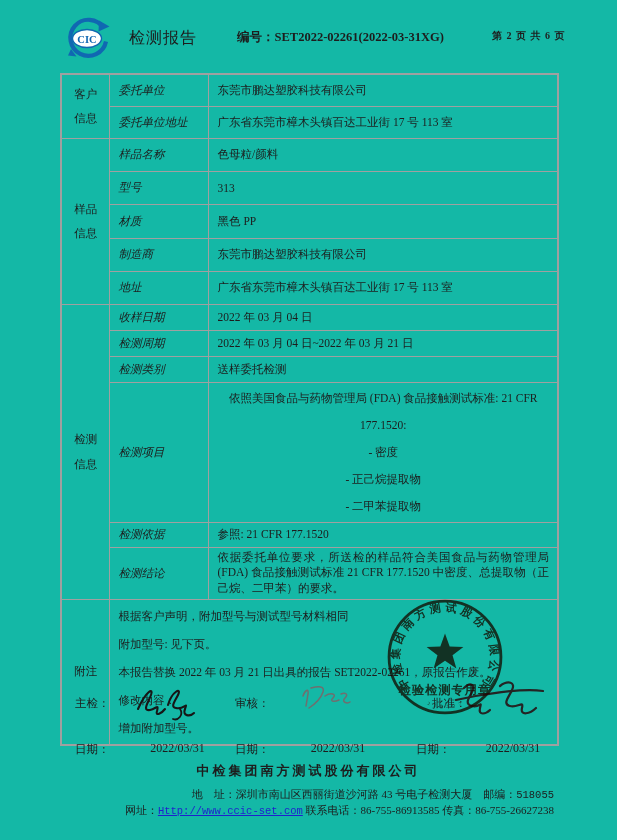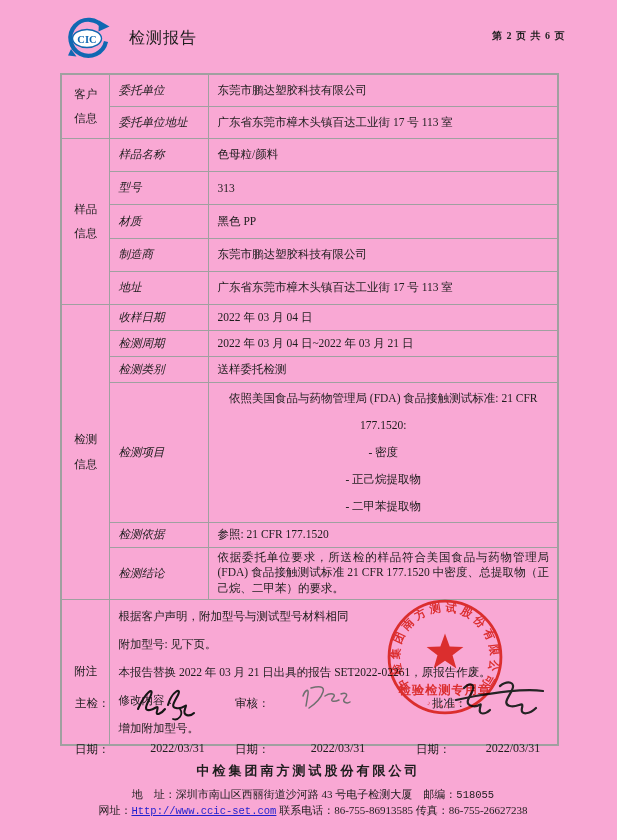--- a/index.html
+++ b/index.html
@@ -1,18 +1,18 @@
 <!DOCTYPE html>
 <html><head>
 <meta charset="utf-8">
 <style>
   html,body { margin:0; padding:0; background:#e8e8e8; }
   .page {
     position:relative; width:617px; height:840px; margin:0 auto;
-    background:#f9a8d4; overflow:hidden;
+    background:#14b8a6; overflow:hidden;
     font-family:"Liberation Serif","DejaVu Serif",serif;
     color:#1d1d1d;
   }
   .abs { position:absolute; }
   
   .hdr-title { left:129px; top:28px; font-size:16px; font-weight:normal; letter-spacing:1px; }
   .hdr-no    { left:237px; top:29px; font-size:12.5px; font-weight:bold; }
   .hdr-page  { left:468px; top:29px; font-size:10px; font-weight:bold; letter-spacing:1px;margin-left:24px; }
   
   table.report { position:absolute; left:60px; top:73px; border-collapse:collapse; table-layout:fixed; width:497px; }
@@ -29,37 +29,38 @@
   td.notes  { white-space:pre-line; line-height:28px; height:119px; padding-top:2px;margin-top:8px; }
   
   .sig-label { font-size:11.5px; }
   .date-val  { font-size:12px; }
   .sigsvg { position:absolute; }
   .sigsvg path { fill:none; stroke-linecap:round; stroke-linejoin:round; }
   
   .stamp { position:absolute; left:384px; top:596px; mix-blend-mode:multiply; opacity:.92; }
   
   .ft-company { left:0; top:762px; width:617px; text-align:center; font-size:13px; font-weight:bold; letter-spacing:3px; }
-  .ft-line { left:0; width:554px; text-align:center; font-size:11px;margin-left:36px; }
+  .ft-line { left:0; width:554px; text-align:right; font-size:11px; }
   .mono { font-family:"Liberation Mono","DejaVu Sans Mono",monospace; font-size:10.5px; }
   .url { text-decoration:underline; }
 </style>
 </head>
 <body>
 
 <div class="page">
 
   <svg class="abs" style="left:62px; top:15px;" width="50" height="46" viewBox="0 0 50 46">
     <path d="M41.5,13 A18,18 0 1 0 44,26.5" fill="none" stroke="#1068b2" stroke-width="4.2"></path>
     <polygon points="37,5.5 47.5,11.5 36.5,16.5" fill="#1068b2"></polygon>
     <polygon points="9,34 14.5,41.5 6,40.5" fill="#1068b2"></polygon>
     <ellipse cx="25" cy="23.5" rx="14.5" ry="9" fill="#ffffff" stroke="#1068b2" stroke-width="1.4"></ellipse>
     <text x="25" y="27.5" text-anchor="middle" font-size="10.5" font-weight="bold" font-family="Liberation Serif, DejaVu Serif, serif" fill="#1068b2">CIC</text>
   </svg>
   <div class="abs hdr-title">检测报告</div>
+  <div class="abs hdr-no">编号：SET2022-02261(2022-03-31XG)</div>
   <div class="abs hdr-page">第 2 页 共 6 页</div>
 
   <table class="report">
     <colgroup>
         <col style="width:48px">
         <col style="width:99px">
         <col style="width:350px">
       </colgroup>
 
     <tbody>

